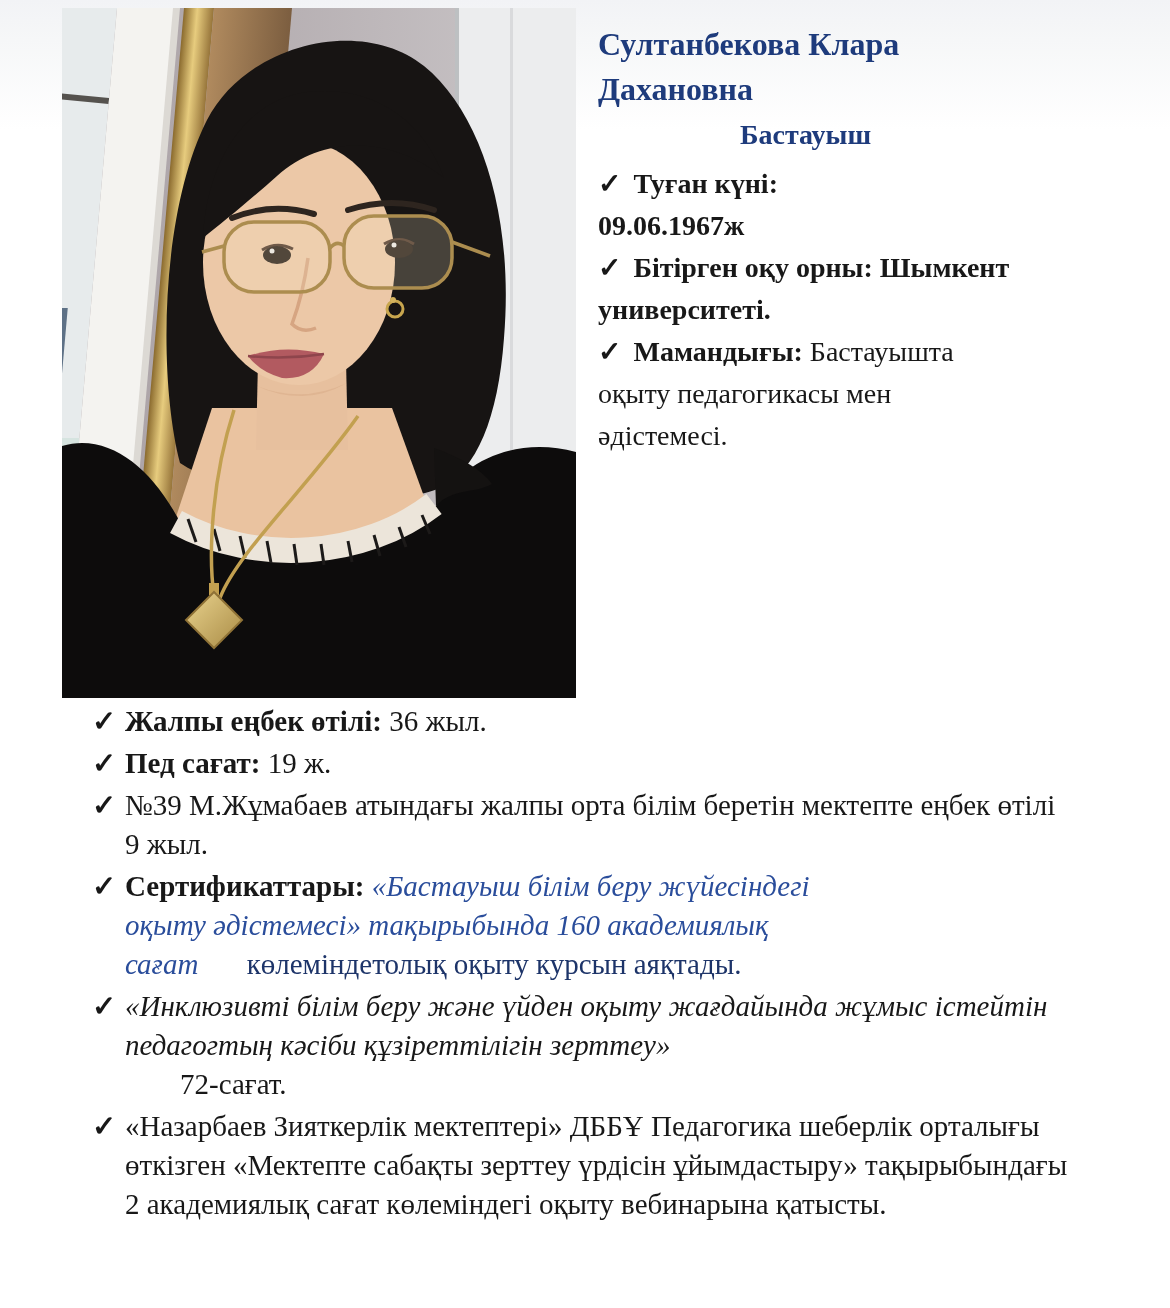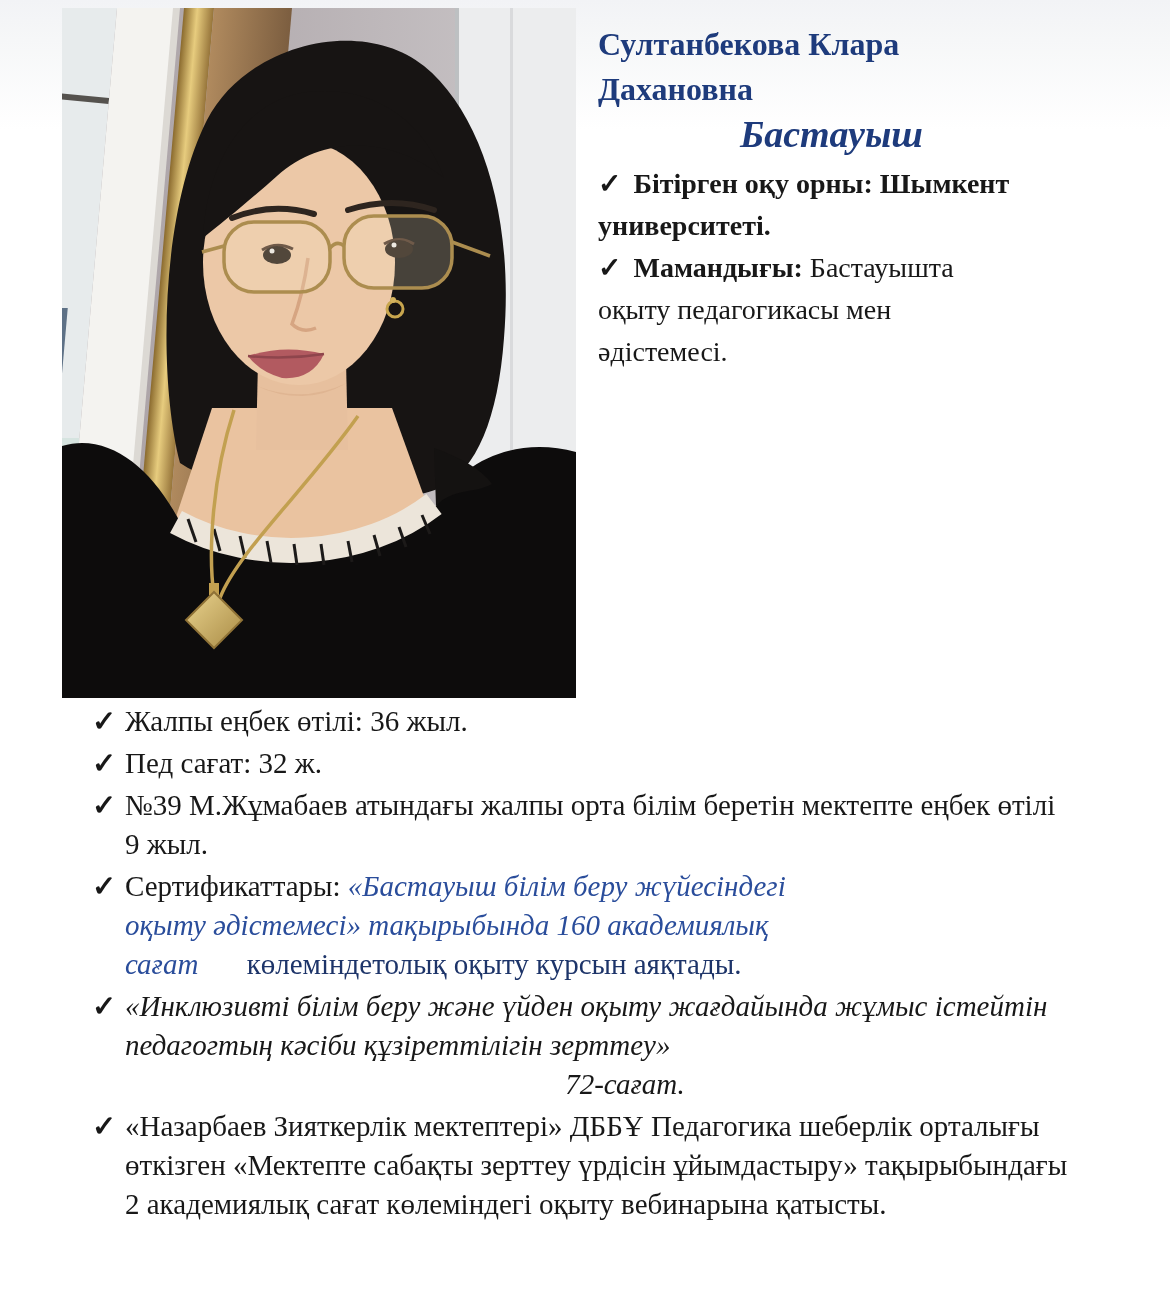--- a/index.html
+++ b/index.html
@@ -19,40 +19,40 @@
   }
   .photo svg{display:block;width:514px;height:690px;}
   
   .right-col{
     position:absolute;left:598px;top:22px;width:420px;
   }
   .name{
     margin:0;font-size:32px;line-height:45px;font-weight:bold;color:#1e3b7c;
   }
   .role{
-    font-size:38px;line-height:45px;font-weight:bold;font-style:italic;color:#1e3b7c;
+    font-size:28px;line-height:45px;font-weight:bold;color:#1e3b7c;
   }
   .role-l1{display:block;padding-left:142px;}
   .role-l2{display:block;letter-spacing:0.5px;}
   .ritems{margin-top:6px;font-size:28px;line-height:42px;}
   .ritem b{font-weight:bold;}
   .ritem .chk{font-weight:bold;margin-right:12px;}
   .blk{display:block;}
   
   .bottom{
     position:absolute;left:92px;top:702px;width:978px;
     font-size:29px;line-height:39px;
   }
   .bitem{position:relative;padding-left:33px;margin-bottom:3px;}
   .bitem .chk{position:absolute;left:0;top:0;font-weight:bold;}
-  .bitem b{font-weight:normal;text-align:center;}
+  .bitem b{font-weight:bold;text-align:center;}
   .bitem.narrow{max-width:695px;}
   .blue{color:#2a4d9b;font-style:italic;}
   .navy{color:#1d3469;margin-left:41px;}
-  .hours{display:block;margin-left:55px;font-style:italic;text-align:center;}
+  .hours{display:block;margin-left:55px;}
   .it{font-style:italic;}
 </style>
 </head>
 <body>
 
 <div class="page">
 
   <div class="photo">
     <svg viewBox="0 0 514 690" xmlns="http://www.w3.org/2000/svg">
       <defs>
@@ -151,37 +151,41 @@
     </svg>
   </div>
 
   <div class="right-col">
     <h1 class="name">Султанбекова Клара Дахановна</h1>
     <div class="role">
       <span class="role-l1">Бастауыш</span>
     </div>
     <div class="ritems">
       <div class="ritem">
+        <span class="chk">✓</span><b>Туған күні:</b>
+        <b class="blk">09.06.1967ж</b>
+      </div>
+      <div class="ritem">
         <span class="chk">✓</span><b>Бітірген оқу орны: Шымкент университеті.</b>
       </div>
       <div class="ritem">
         <span class="chk">✓</span><b>Мамандығы:</b>
         <span>Бастауышта оқыту педагогикасы мен әдістемесі.</span>
       </div>
     </div>
   </div>
 
   <div class="bottom">
     <div class="bitem">
       <span class="chk">✓</span><b>Жалпы еңбек өтілі:</b>
       <span>36 жыл.</span>
     </div>
     <div class="bitem">
       <span class="chk">✓</span><b>Пед сағат:</b>
-      <span>32 ж.</span>
+      <span>19 ж.</span>
     </div>
     <div class="bitem">
       <span class="chk">✓</span><span>№39 М.Жұмабаев атындағы жалпы орта білім беретін мектепте еңбек өтілі 9 жыл.</span>
     </div>
     <div class="bitem narrow">
       <span class="chk">✓</span><b>Сертификаттары:</b>
       <span class="blue">«Бастауыш білім беру жүйесіндегі оқыту әдістемесі» тақырыбында 160 академиялық сағат</span>
       <span class="navy">көлеміндетолық оқыту курсын аяқтады.</span>
     </div>
     <div class="bitem">

